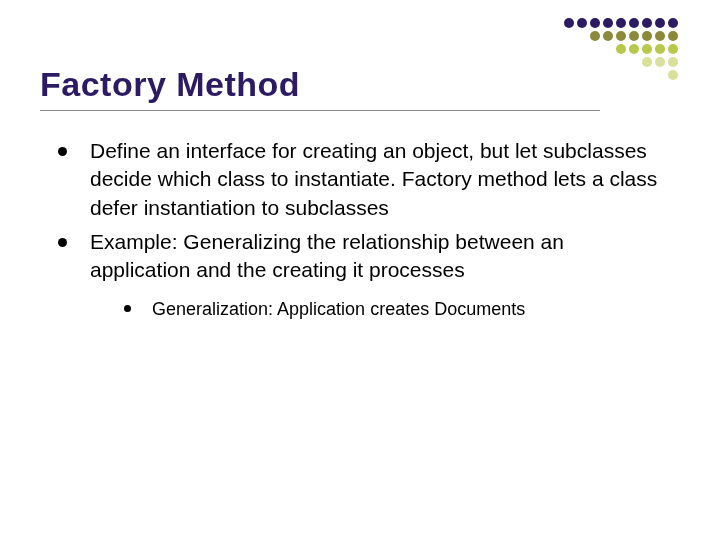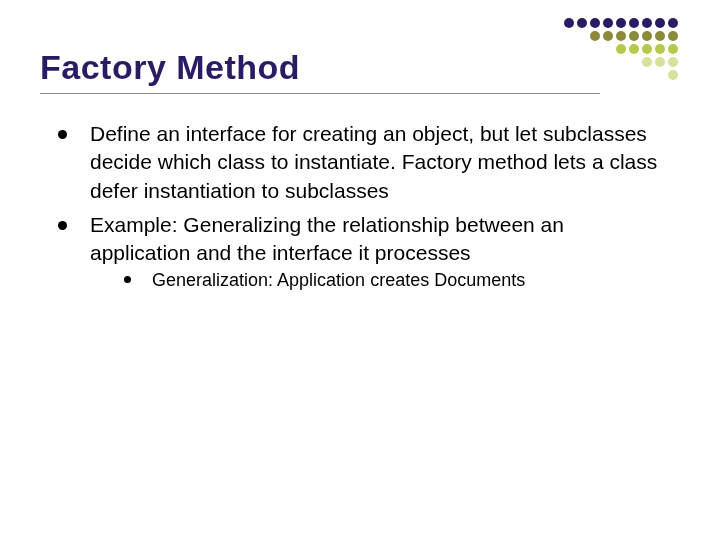--- a/index.html
+++ b/index.html
@@ -1,25 +1,25 @@
 <!DOCTYPE html>
 <html><head>
 <meta charset="utf-8">
 <style>
   * { margin: 0; padding: 0; box-sizing: border-box; }
   html, body { width: 720px; height: 540px; background: #fff; font-family: Arial, Helvetica, sans-serif; color: #000; }
-  .slide { position: relative; width: 710px; height: 540px; padding: 48px 40px 40px 40px; }
+  .slide { position: relative; width: 710px; height: 540px; padding: 65px 40px 40px 40px; }
   .decor { position: absolute; top: 18px; right: 32px; display: grid; grid-template-columns: repeat(9, 10px); grid-auto-rows: 10px; gap: 3px; }
   .dot { width: 10px; height: 10px; border-radius: 50%; }
   .title { font-size: 34px; font-weight: bold; color: #2c1a63; margin-bottom: 6px; letter-spacing: 0.5px; }
   .rule { border: none; border-top: 1px solid #888; margin-bottom: 26px; width: 560px; }
   ul.main { list-style: none; margin-left: 18px; }
   ul.main > li { position: relative; padding-left: 32px; font-size: 21px; line-height: 1.35; margin-bottom: 6px; }
   ul.main > li::before { content: ""; position: absolute; left: 0; top: 10px; width: 9px; height: 9px; background: #000; border-radius: 50%; }
-  ul.sub { list-style: none; margin-left: 34px; }
+  ul.sub { list-style: none; margin-top: 12px; margin-left: 34px; }
   ul.sub > li { position: relative; padding-left: 28px; font-size: 18px; line-height: 1.4; margin-bottom: 5px; }
   ul.sub > li::before { content: ""; position: absolute; left: 0; top: 8px; width: 7px; height: 7px; background: #000; border-radius: 50%; }
 </style>
 </head>
 <body>
 
 <div class="slide">
   <div class="decor">
     <span class="dot" style="background:#2c1a63"></span>
     <span class="dot" style="background:#2c1a63"></span>
@@ -67,19 +67,19 @@
     <span class="dot" style="visibility:hidden"></span>
     <span class="dot" style="background:#d8e09a"></span>
   </div>
 
   <h1 class="title">Factory Method</h1>
   <hr class="rule">
 
   <ul class="main">
     <li>Define an interface for creating an object, but let subclasses decide which class to instantiate. Factory method lets a class defer instantiation to subclasses</li>
     <li>
-      <span>Example:  Generalizing the relationship between an application and the interface it processes</span>
+      <span>Example:  Generalizing the relationship between an application and the creating it processes</span>
       <ul class="sub">
         <li>Generalization:  Application creates Documents</li>
       </ul>
     </li>
   </ul>
 </div>
 
 </body></html>

